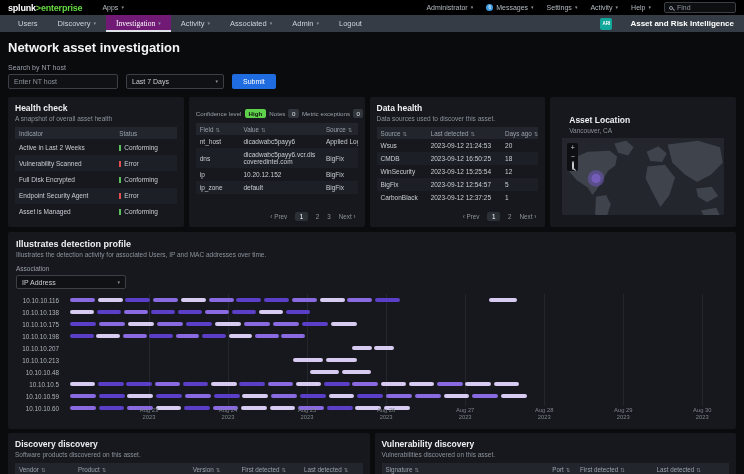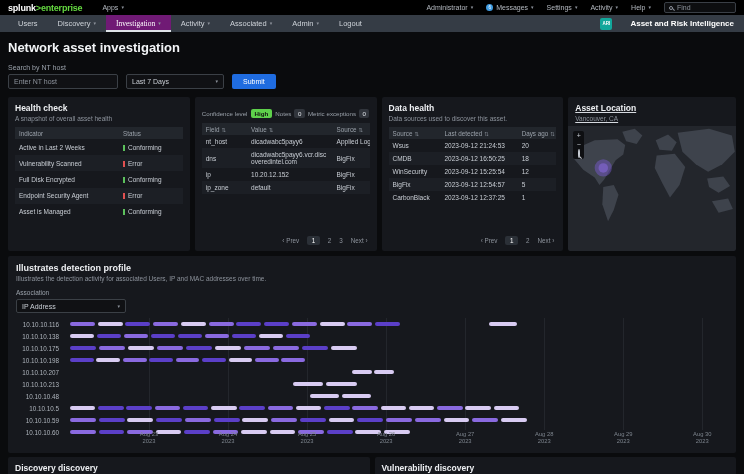--- a/index.html
+++ b/index.html
@@ -31,38 +31,38 @@
   .content { padding:4px 8px 0 8px; }
   .page-title { font-size:13px; font-weight:bold; color:#f3f5f7; margin:4px 0 9px 0; }
   .search-label { font-size:7px; color:#99a0a9; margin-bottom:3px; }
   .controls { display:flex; gap:8px; }
   .text-input { width:110px; height:15px; background:#101114; border:1px solid #3b4046; border-radius:2px; color:#8d939c; font-size:7px; display:flex; align-items:center; padding:0 5px; }
   .select { width:98px; height:15px; background:#101114; border:1px solid #3b4046; border-radius:2px; color:#c9ced5; font-size:7px; display:flex; align-items:center; justify-content:space-between; padding:0 5px; }
   .btn-submit { height:15px; background:#1f6ce0; border-radius:2px; color:#fff; font-size:7px; display:flex; align-items:center; padding:0 11px; }
   
   .panel-row { display:flex; gap:5px; margin-top:8px; }
   .panel { background:#16181d; border-radius:2px; }
-  .top-panel { flex:1 1 0; height:154px; display:flex; flex-direction:column; padding:6px 7px; overflow:hidden; }
+  .top-panel { flex:1 1 0; height:130px; display:flex; flex-direction:column; padding:6px 7px; overflow:hidden; }
   .p-title { font-size:8.5px; font-weight:bold; color:#edeff2; }
   .p-sub { font-size:6.5px; color:#8d939c; margin-top:2px; }
   .tbl { width:100%; border-collapse:collapse; font-size:6.5px; margin-top:5px; table-layout:fixed; }
   .tbl th { text-align:left; font-weight:normal; color:#9aa1aa; background:#22262c; padding:2.5px 4px; font-size:6.3px; white-space:nowrap; overflow:hidden; }
   .tbl td { padding:3px 4px; color:#c9ced5; overflow:hidden; white-space:nowrap; }
   .tbl td.wrap { white-space:normal; word-break:break-all; }
   .tbl tr.stripe td { background:#1c1f25; }
   .tbl.health td { padding:4.6px 4px; }
   .sorticon { color:#7d848d; font-size:5.5px; margin-left:2px; }
   .dot-bar { display:inline-block; width:2px; height:6px; margin-right:3px; vertical-align:-1px; }
   .conf-row { display:flex; align-items:center; gap:3px; font-size:6.2px; color:#9aa1aa; margin-top:6px; white-space:nowrap; }
   .badge-high { background:#5ed04b; color:#10130f; font-weight:bold; border-radius:2px; padding:1px 4px; }
   .badge-zero { background:#31353c; color:#e0e4e9; border-radius:2px; padding:1px 3.5px; }
   .pager { margin-top:auto; display:flex; justify-content:flex-end; align-items:center; gap:8px; font-size:6.3px; color:#8d939c; padding:4px 2px 0 0; }
   .pg-active { background:#2b3037; color:#fff; padding:1px 4.5px; border-radius:2px; }
   
-  .map-panel { padding:0;text-decoration:underline; }
+  .map-panel { padding:12px; }
   .map-head { padding:6px 7px 4px 7px; }
   .map { flex:1; position:relative; background:#23262c; overflow:hidden; border-radius:0 0 2px 2px; }
   .map svg { position:absolute; inset:0; }
   .map-ctrl { position:absolute; left:5px; top:5px; width:11px; background:#0e0f12; border-radius:2px; display:flex; flex-direction:column; align-items:center; padding:1px 0; gap:1px; z-index:2; }
   .map-btn { width:9px; height:8px; color:#c9ced5; font-size:7px; line-height:8px; text-align:center; }
   .map-btn .mag { margin:2px auto; border-color:#c9ced5; }
   .map-btn .mag::after { background:#c9ced5; }
   
   .detect-panel { margin-top:5px; height:197px; padding:7px 8px; display:flex; flex-direction:column; }
   .assoc-label { font-size:6.5px; color:#99a0a9; margin-top:7px; }

